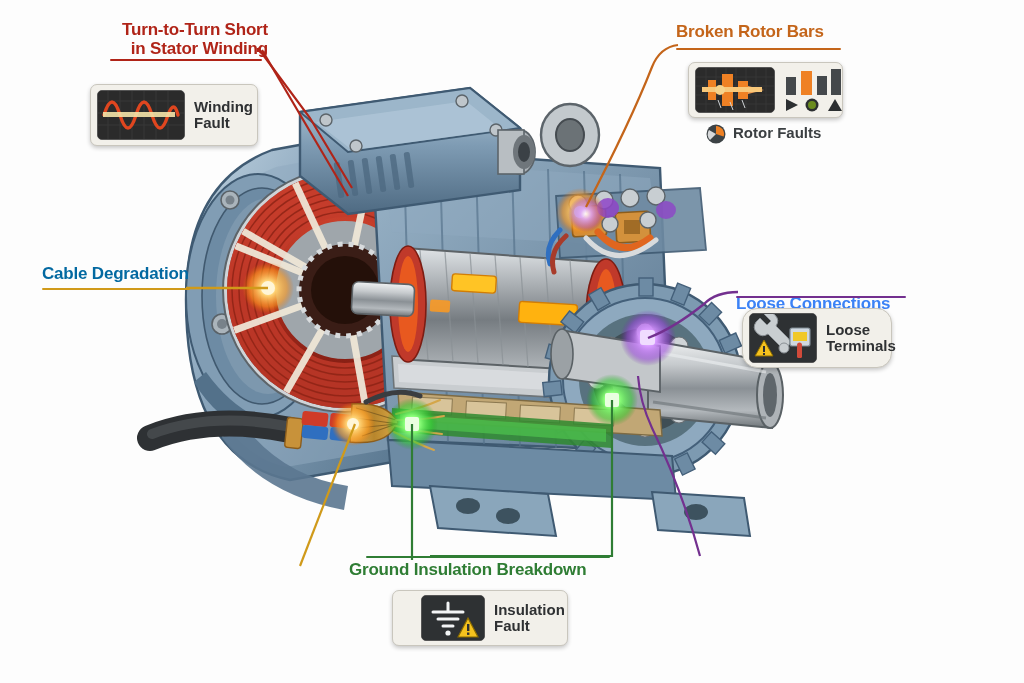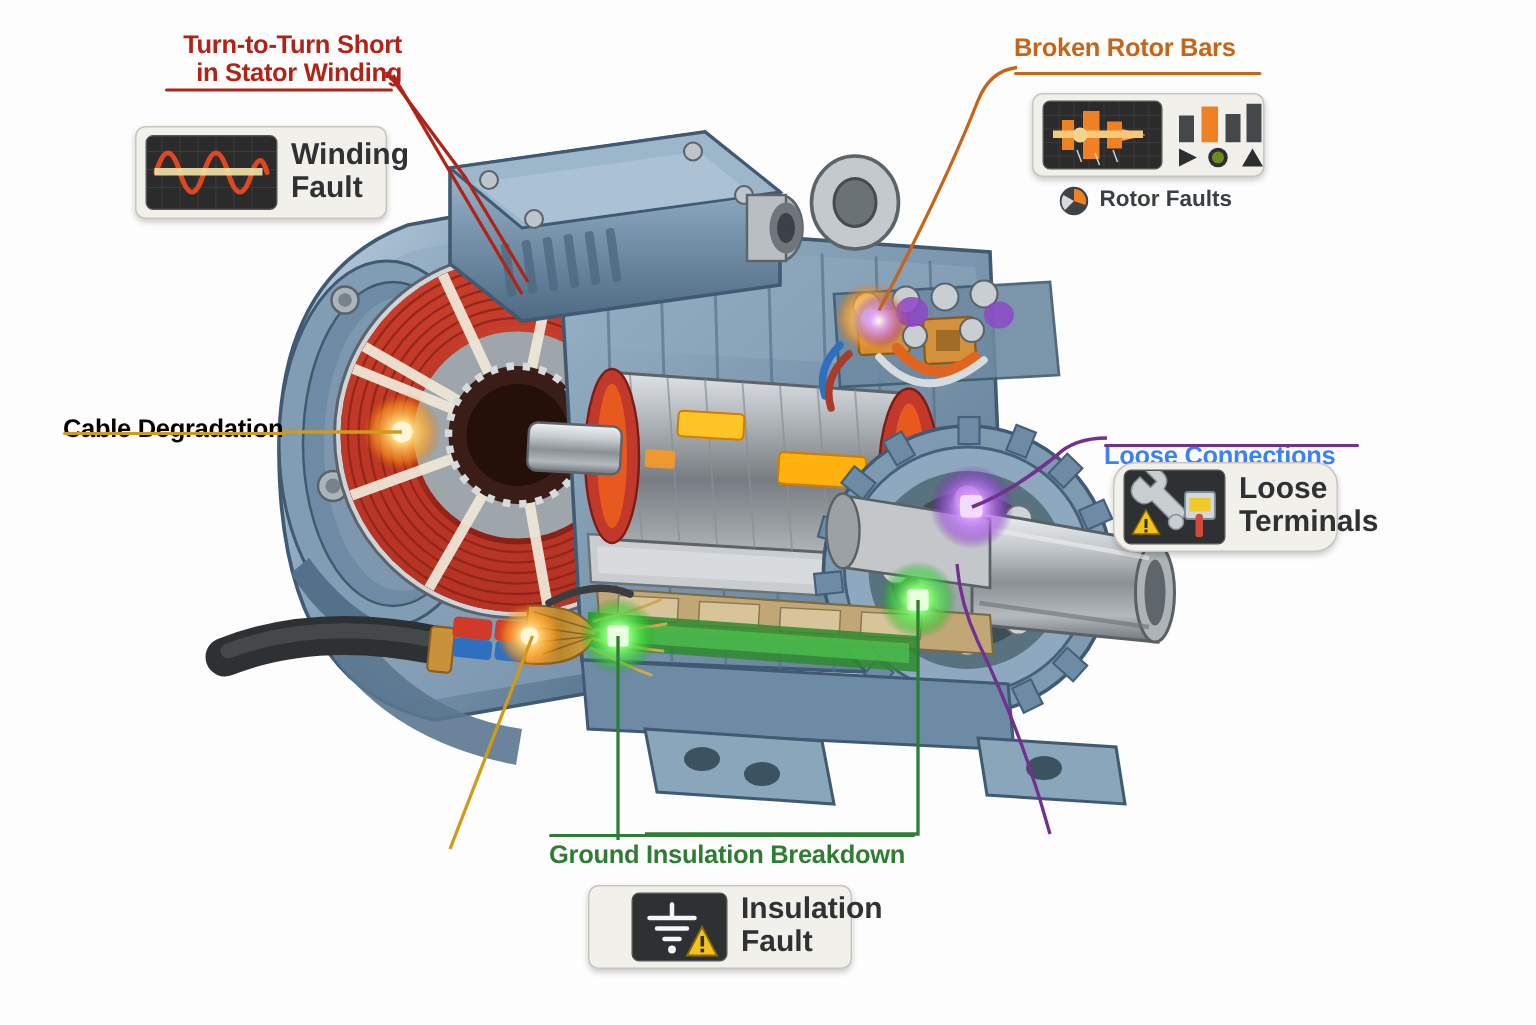--- a/index.html
+++ b/index.html
@@ -37,21 +37,21 @@
   .badge-icon{
     background:#262626;
     border:1px solid #555;
     border-radius:5px;
     flex:0 0 auto;
     position:relative;
     overflow:hidden;
   }
   .badge-text{
     font-weight:bold;
-    font-size:20px;
+    font-size:15px;
     color:#2f3133;
     line-height:1.08;
     white-space:pre-line;
   }
   .sub-label{
     position:absolute;
     display:flex;align-items:flex-start;gap:7px;
     font-weight:bold;font-size:15px;color:#3b3f42;
   }
 
@@ -434,27 +434,27 @@
     <path d="M612 400 L612 556 L430 556" fill="none" stroke="#2f7d34" stroke-width="2.2"></path>
   </svg>
 
   <div class="ann-title" id="t-winding" style="left: 98px; top: 20px; text-align: right; width: 170px; color: rgb(176, 36, 24);">Turn-to-Turn Short
 in Stator Winding</div>
   <div class="ann-rule" style="left:110px;top:59px;width:152px;background:#b02418;"></div>
 
   <div class="ann-title" id="t-rotor" style="left: 676px; top: 22px; width: 230px; color: rgb(196, 101, 26);">Broken Rotor Bars</div>
   <div class="ann-rule" style="left:676px;top:48px;width:165px;background:#c4651a;"></div>
 
-  <div class="ann-title" id="t-cable" style="left: 42px; top: 264px; width: 210px; color: #000000; margin-top: 12px;">Cable Degradation</div>
+  <div class="ann-title" id="t-cable" style="left: 42px; top: 264px; width: 210px; color: #0369a1;">Cable Degradation</div>
   <div class="ann-rule" style="left:42px;top:288px;width:148px;background:#d09a1a;"></div>
 
   <div class="ann-title" id="t-loose" style="left: 736px; top: 272px; width: 220px; color: #3b82f6; margin-top: 22px;">Loose Connections</div>
   <div class="ann-rule" style="left:736px;top:296px;width:170px;background:#73308f;"></div>
 
-  <div class="ann-title" id="t-insulation" style="left: 366px; top: 560px; width: 300px; color: rgb(47, 125, 52);">Ground Insulation Breakdown</div>
+  <div class="ann-title" id="t-insulation" style="left: 349px; top: 560px; width: 300px; color: rgb(47, 125, 52);">Ground Insulation Breakdown</div>
   <div class="ann-rule" style="left:366px;top:556px;width:244px;background:#2f7d34;"></div>
 
   <div class="badge" style="left:90px;top:84px;width:168px;height:62px;box-sizing:border-box;">
     <div class="badge-icon" style="width:86px;height:48px;">
       <svg width="86" height="48" viewBox="0 0 86 48">
         <rect width="86" height="48" fill="#2b2b2b"></rect>
         <g stroke="#3d3d3d" stroke-width=".7">
           <path d="M10 0V48M22 0V48M34 0V48M46 0V48M58 0V48M70 0V48"></path>
           <path d="M0 10H86M0 22H86M0 34H86"></path>
         </g>

